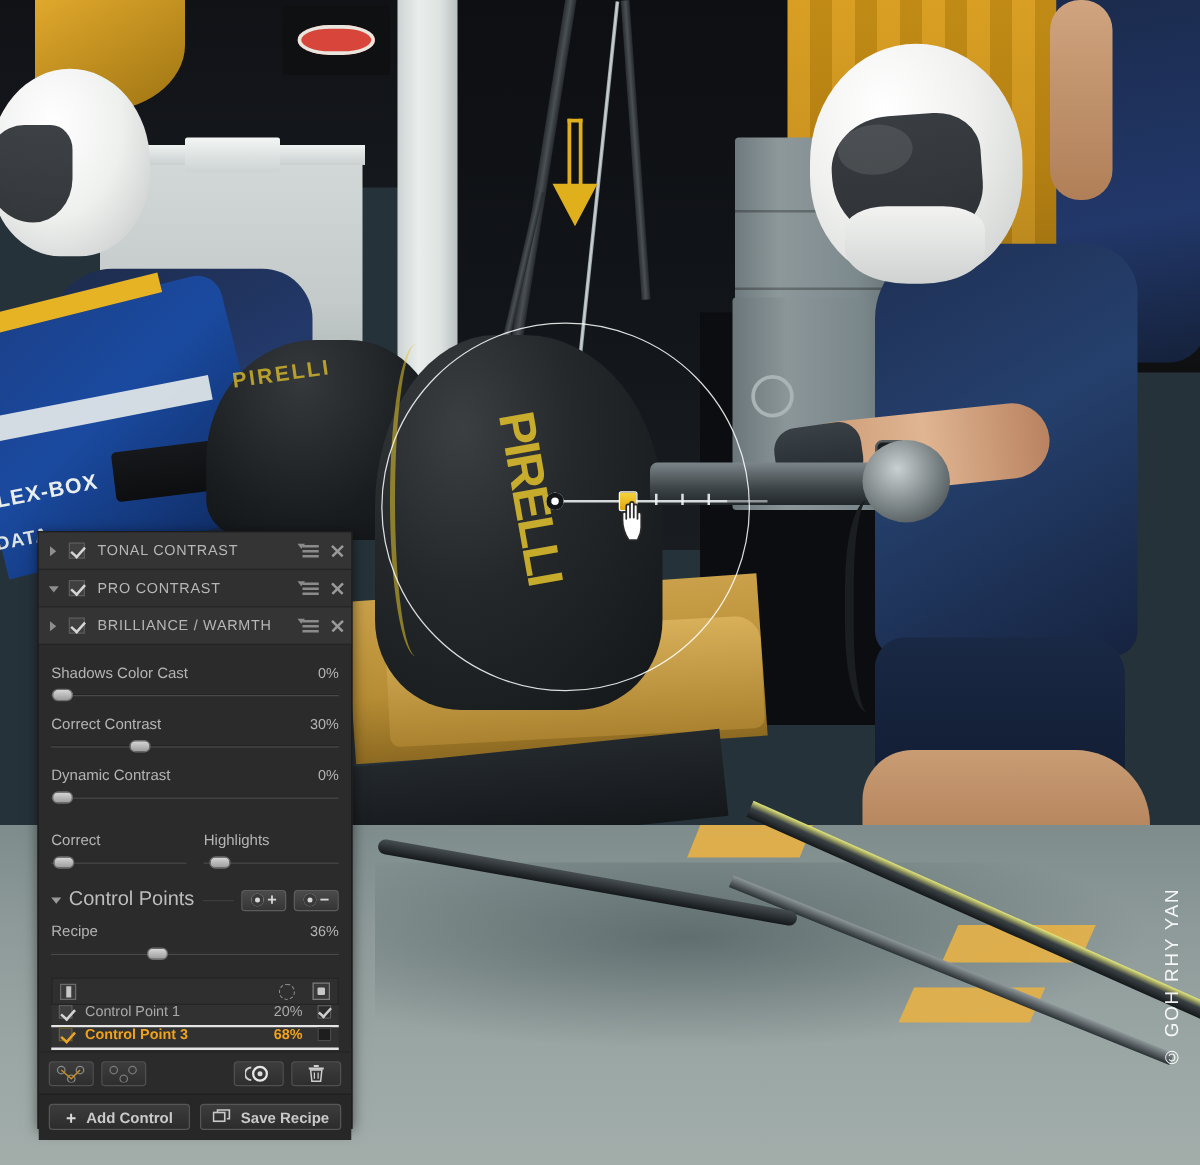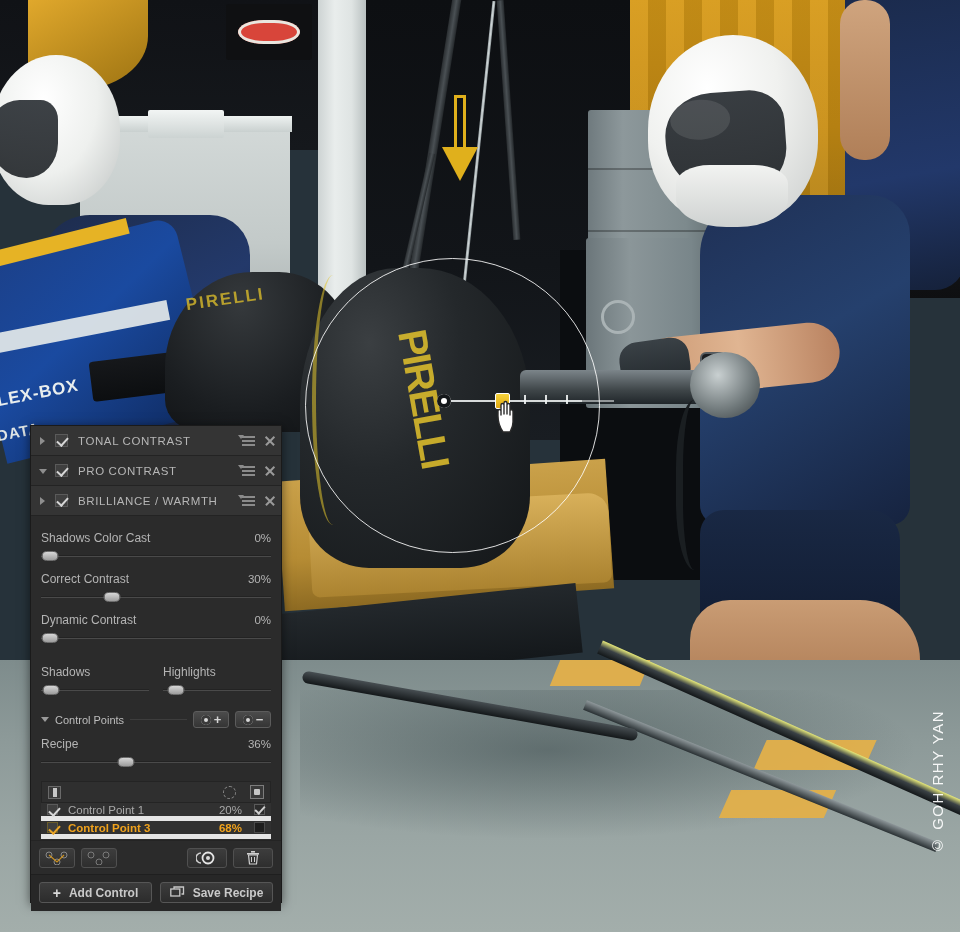--- a/index.html
+++ b/index.html
@@ -435,21 +435,21 @@
   .sh-hl > div{ flex:1 1 0; }
   .sh-hl .nm{ color:#b4b4b4; font-size:12px; }
 
   .cp-sec-head{
     display:flex; align-items:center; margin-top:14px; gap:6px;
   }
   .cp-sec-head .tri2{
     width:0;height:0; border-left:4px solid transparent; border-right:4px solid transparent;
     border-top:5px solid #9a9a9a;
   }
-  .cp-sec-head .lbl{ color:#bdbdbd; font-size:11px; }
+  .cp-sec-head .lbl{ color:#bdbdbd; font-size:16px; }
   .cp-sec-head .rule{ flex:1 1 auto; height:1px; background:#3d3d3d; }
   .cpbtn{
     display:flex; align-items:center; justify-content:center; gap:3px;
     width:36px; height:17px; border-radius:3px;
     background:linear-gradient(180deg,#4b4b4b,#353535);
     border:1px solid #5c5c5c;
   }
   .cpbtn .dot{
     width:10px;height:10px;border-radius:50%;
     background:#d8d8d8; box-shadow: inset 0 0 0 3px #3a3a3a;
@@ -470,22 +470,22 @@
     width:13px;height:13px;border-radius:50%;
     border:1.5px dashed #8a8a8a;
   }
   .sq-dot{
     width:14px;height:14px;border:1px solid #7d7d7d;background:#3a3a3a;
     display:flex;align-items:center;justify-content:center;
   }
   .sq-dot i{ width:6px;height:6px;background:#c7c7c7;border-radius:1px;display:block; }
 
   .cp-row{
-    display:flex; align-items:center; height:18px; padding:0 6px;
-    border-bottom:5px solid #e5e5e5;
+    display:flex; align-items:flex-start; height:18px; padding:0 6px;
+    border-bottom:2px solid #e5e5e5;
     background:#313131;
   }
   .cp-row.alt{ background:#363636; }
   .cp-row .nm{ flex:1 1 auto; margin-left:10px; color:#a9a9a9; font-size:11.5px; }
   .cp-row .pc{ width:38px; text-align:right; color:#a9a9a9; font-size:11.5px; margin-right:12px; }
   .cp-row.active .nm, .cp-row.active .pc{ color:#f0a21c; font-weight:bold; }
   .cp-row .endchk{
     width:11px;height:11px;background:#2c2c2c;border:1px solid #5a5a5a; position:relative;
   }
   .cp-row .endchk.on:after{
@@ -692,21 +692,21 @@
         <span>Dynamic Contrast</span>
         <span class="val">0%</span>
       </div>
       <div class="track">
         <div class="bar"></div>
         <div class="thumb" style="left:4%"></div>
       </div>
 
       <div class="sh-hl">
         <div>
-          <div class="nm">Shadows</div>
+          <div class="nm">Correct</div>
           <div class="track">
             <div class="bar"></div>
             <div class="thumb" style="left:9%"></div>
           </div>
         </div>
         <div>
           <div class="nm">Highlights</div>
           <div class="track">
             <div class="bar"></div>
             <div class="thumb" style="left:12%"></div>

